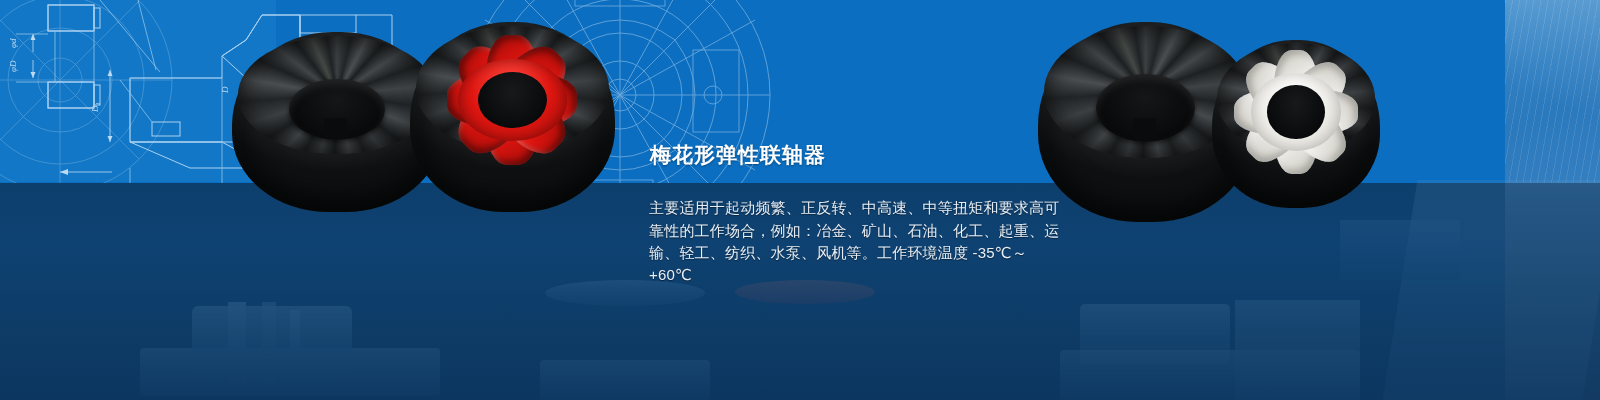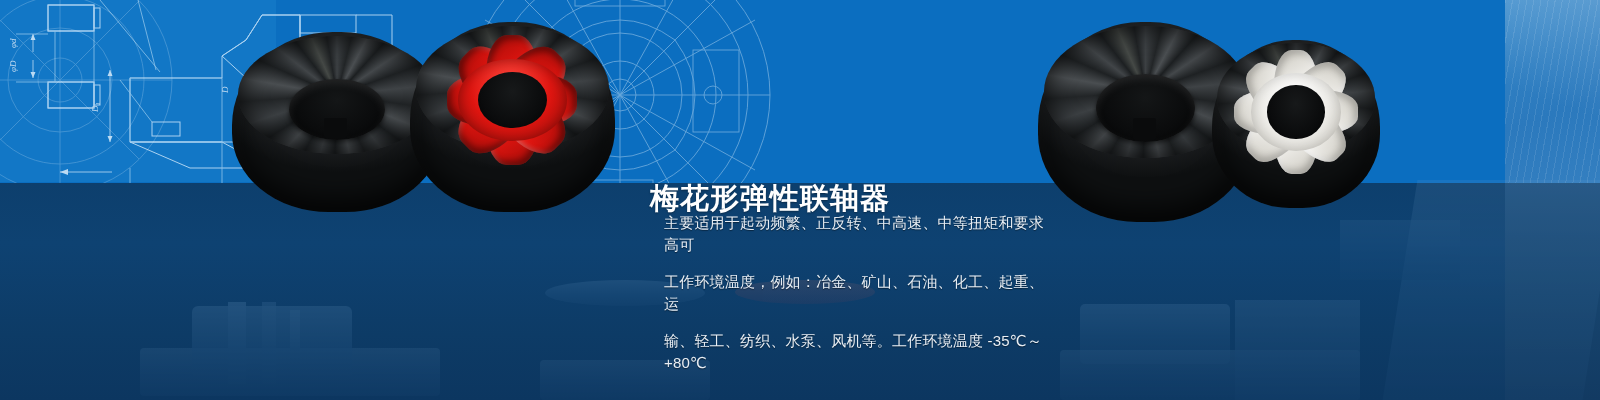--- a/index.html
+++ b/index.html
@@ -110,29 +110,29 @@
   .white .lobe{background:linear-gradient(150deg,#ffffff 0%,#f1f0ec 45%,#c9c6bd 100%);
                box-shadow:inset -3px -4px 7px rgba(0,0,0,.22), inset 2px 3px 6px rgba(255,255,255,.9);}
   .white .ring{background:radial-gradient(ellipse at 48% 32%,#ffffff 0%,#efeeea 50%,#cbc8bf 100%);
                box-shadow:inset 0 0 14px rgba(0,0,0,.18);}
   .ghost{position:absolute;opacity:.22;}
   .ghost-shape{position:absolute;background:linear-gradient(180deg,#6f9dc6 0%,#3d6f9f 55%,#24537f 100%);}
 
   
   .title{
     position:absolute;left:650px;top:141px;
-    font-size:29px;font-weight:bold;color:#ffffff;letter-spacing:1px;
-    text-shadow:0 1px 2px rgba(0,0,0,.35);white-space:nowrap;margin-top:38px;
+    font-size:21px;font-weight:bold;color:#ffffff;letter-spacing:1px;
+    text-shadow:0 1px 2px rgba(0,0,0,.35);white-space:nowrap;
   }
   .desc{
     position:absolute;left:648px;top:196px;width:420px;
     font-size:15px;line-height:21.5px;color:#e8eef4;letter-spacing:.2px;
     text-shadow:0 1px 1px rgba(0,0,0,.45);
   }
-  .desc p{margin:16px;}
+  .desc p{margin:1px;}
 </style>
 </head>
 <body>
 
 <div id="banner">
 
   <div class="layer bg-bright"></div>
   <div class="bg-lightblock"></div>
   <div class="bg-rightcol"></div>
 
@@ -345,17 +345,17 @@
       <div class="lobe" style="transform:translate(-50%,0) rotate(315deg)"></div>
       <div class="ring"></div>
       <div class="hole"></div>
     </div>
   </div>
 
   <div class="title">梅花形弹性联轴器</div>
 
   <div class="desc">
     <p>主要适用于起动频繁、正反转、中高速、中等扭矩和要求高可</p>
-    <p>工作环境温度，例如：冶金、矿山、石油、化工、起重、运</p>
-    <p>输、轻工、纺织、水泵、风机等。工作环境温度 -35℃～+80℃</p>
+    <p>靠性的工作场合，例如：冶金、矿山、石油、化工、起重、运</p>
+    <p>输、轻工、纺织、水泵、风机等。工作环境温度 -35℃～+60℃</p>
   </div>
 
 </div>
 
 </body></html>

